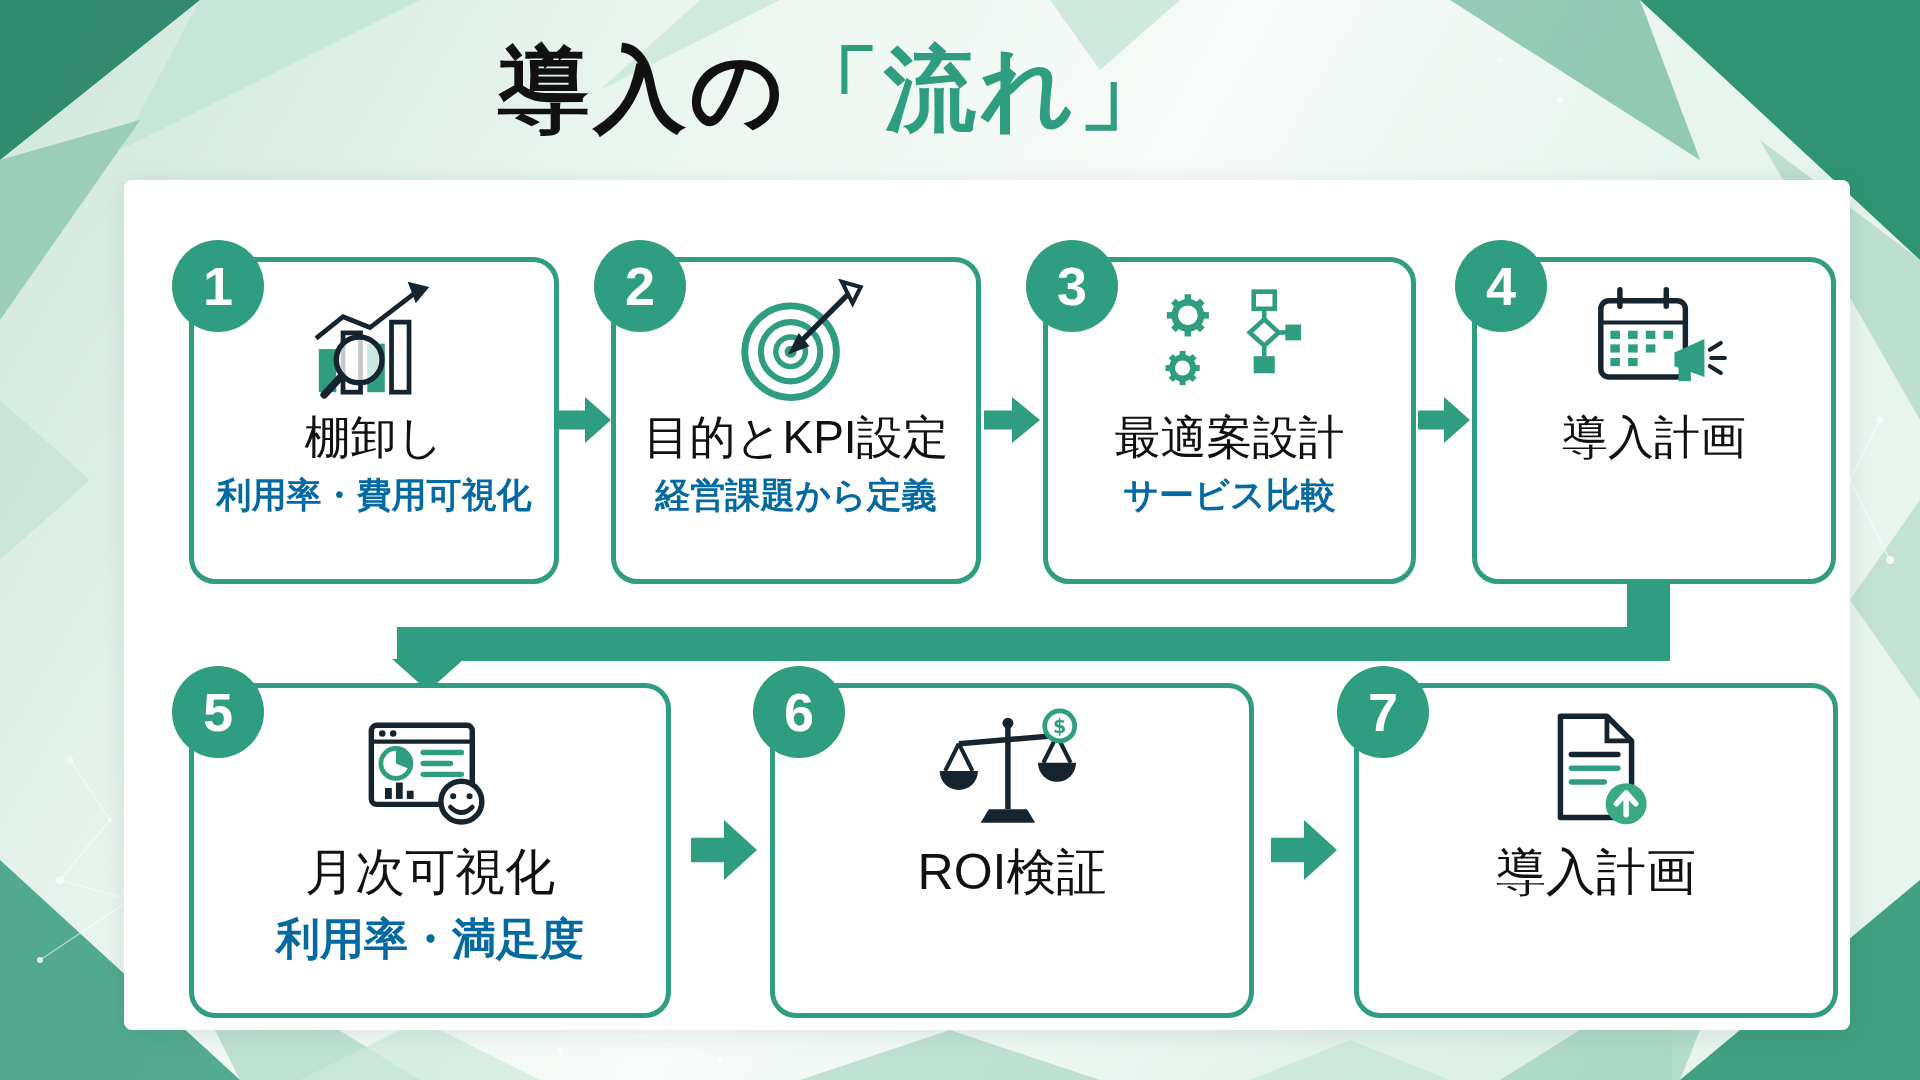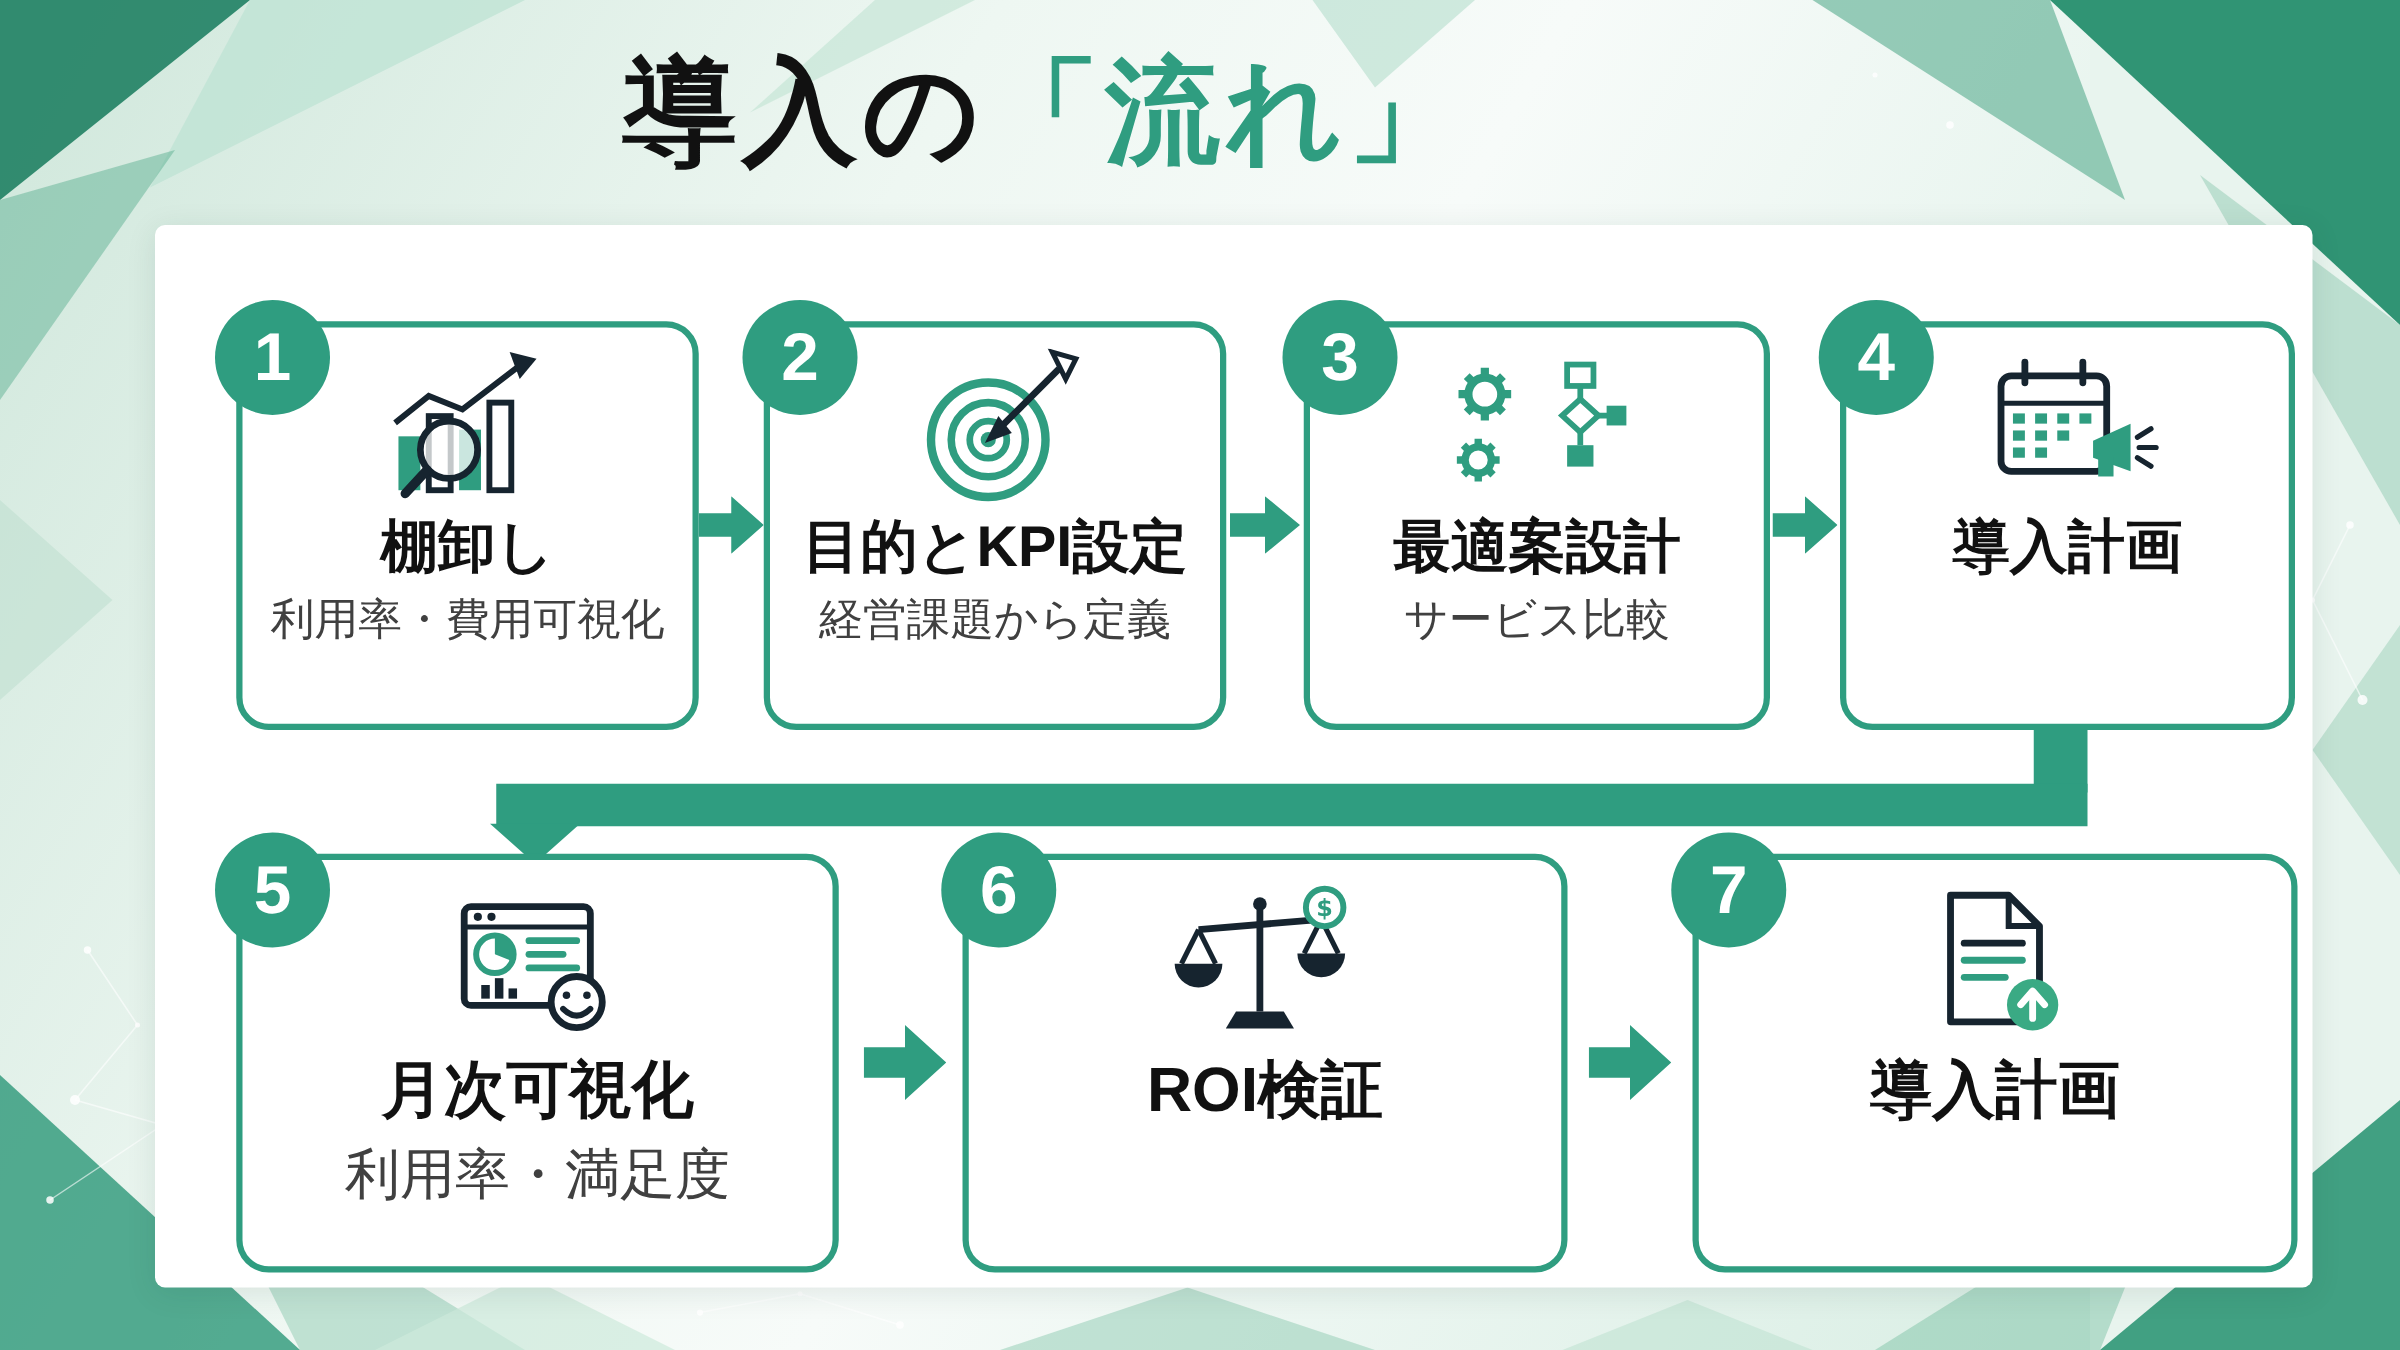--- a/index.html
+++ b/index.html
@@ -33,22 +33,22 @@
   .row1{top:77px;height:327px;}
   .row2{top:503px;height:335px;}
   .badge{
     position:absolute;top:-22px;left:-22px;width:92px;height:92px;border-radius:50%;
     background:#2f9d80;color:#fff;display:flex;align-items:center;justify-content:center;
     font-size:54px;font-weight:800;z-index:3;
   }
   .icon{display:flex;align-items:center;justify-content:center;}
   .row1 .icon{height:138px;margin-top:12px;}
   .row2 .icon{height:142px;margin-top:14px;}
-  .card-title{font-size:46px;font-weight:700;color:#111;line-height:1.12;white-space:nowrap;}
-  .card-sub{font-size:35px;font-weight:400;color:#404040;margin-top:8px;white-space:nowrap;}
+  .card-title{font-size:46px;font-weight:400;color:#111;line-height:1.12;white-space:nowrap;}
+  .card-sub{font-size:35px;font-weight:700;color:#0369a1;margin-top:8px;white-space:nowrap;}
   .row2 .card-title{font-size:50px;}
   .row2 .card-sub{font-size:44px;margin-top:10px;}
   .harrow{position:absolute;}
   .harrow svg{display:block;width:100%;height:100%;}
   .conn{position:absolute;background:#2f9d80;}
   .conn-head{
     position:absolute;width:0;height:0;
     border-left:36px solid transparent;border-right:36px solid transparent;
     border-top:32px solid #2f9d80;
   }

